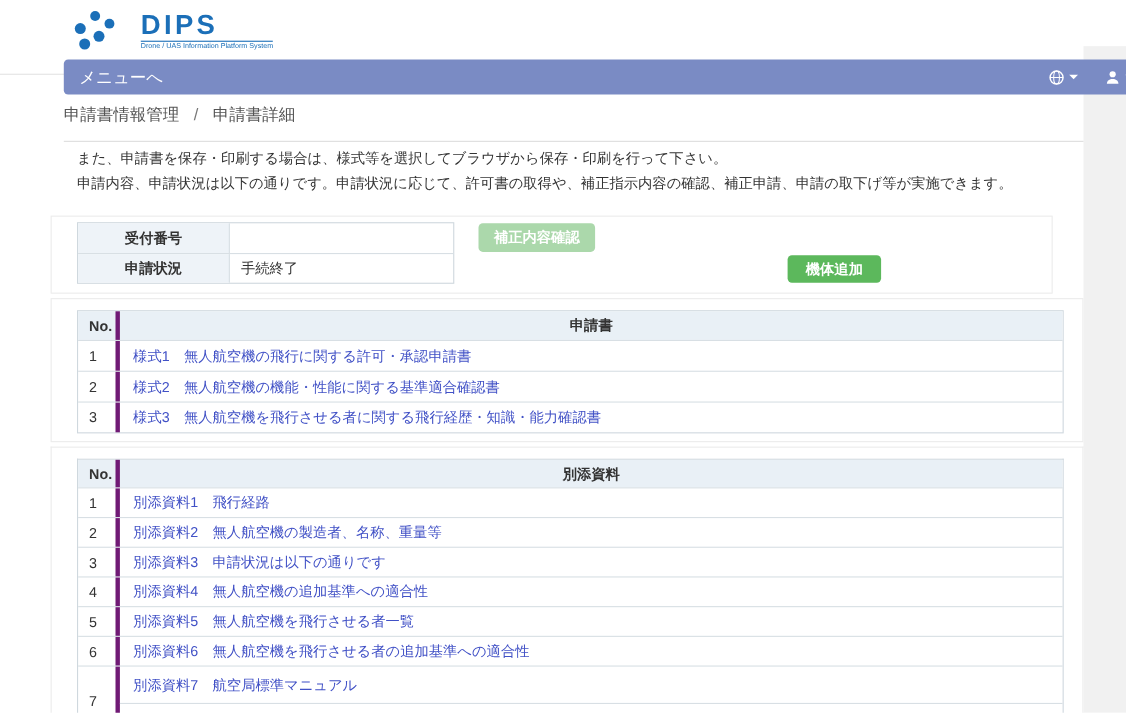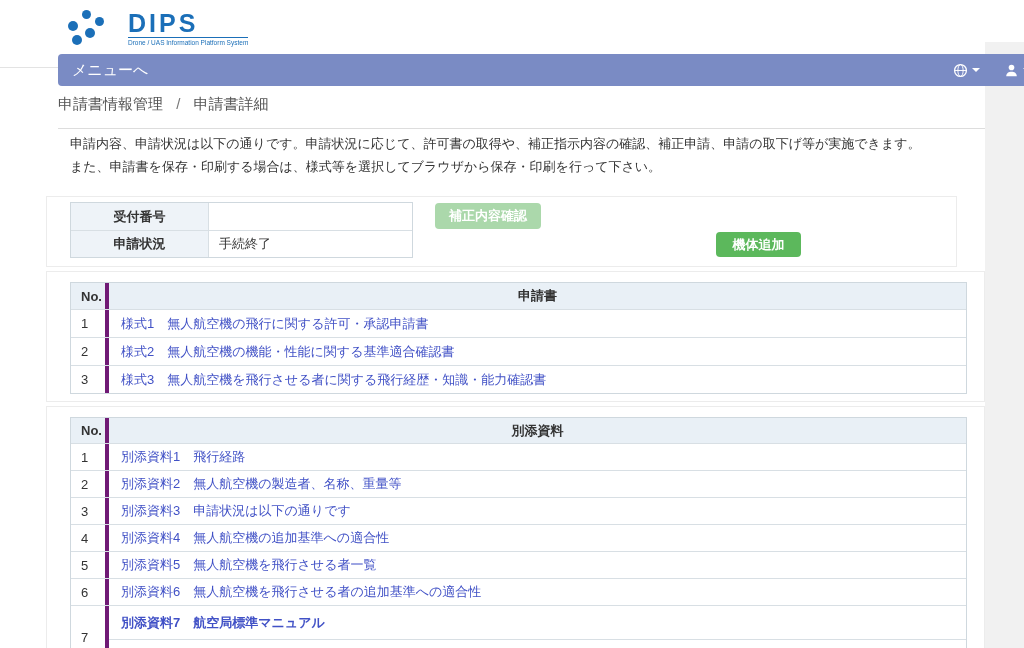--- a/index.html
+++ b/index.html
@@ -66,21 +66,21 @@
   
   .t1{left:70px;top:282px;width:897px;}
   .t1 .dtr.hdr{height:26px;}
   .t1 .dtr{height:28px;}
   .t2{left:70px;top:417px;width:897px;border-bottom:none;}
   .t2 .dtr.hdr{height:25px;}
   .t2 .dtr{height:27px;}
   .t2 .row7{height:44px;border-bottom:none;}
   .row7 .no-cell{align-items:flex-end;padding-bottom:4px;}
   .row7-content{flex:1;display:flex;flex-direction:column;}
-  .row7-line{height:34px;display:flex;align-items:center;padding-left:12px;border-bottom:1px solid #d8dfe4;box-sizing:border-box;font-weight:bold;}
+  .row7-line{height:34px;display:flex;align-items:center;padding-left:12px;border-bottom:1px solid #d8dfe4;box-sizing:border-box;}
 
   
   .btn{position:absolute;border:none;border-radius:4px;color:#fff;font-weight:bold;font-size:13px;
        font-family:inherit;cursor:pointer;}
   .btn-pale{left:435px;top:203px;width:106px;height:26px;background:var(--button-green-disabled,#abd8ab);}
   .btn-green{left:716px;top:232px;width:85px;height:25px;background:var(--button-green,#5cb85c);}
 </style>
 </head>
 <body>
 
@@ -126,22 +126,22 @@
 
   <div class="breadcrumb">
     <span>申請書情報管理</span>
     <span class="sep">/</span>
     <span>申請書詳細</span>
   </div>
 
   <div class="rule"></div>
 
   <div class="desc">
+    <div>また、申請書を保存・印刷する場合は、様式等を選択してブラウザから保存・印刷を行って下さい。</div>
     <div>申請内容、申請状況は以下の通りです。申請状況に応じて、許可書の取得や、補正指示内容の確認、補正申請、申請の取下げ等が実施できます。</div>
-    <div>また、申請書を保存・印刷する場合は、様式等を選択してブラウザから保存・印刷を行って下さい。</div>
   </div>
 
   <div class="panel status-panel"></div>
 
   <div class="dtable info-table">
     <div class="dtr">
       <div class="label-cell">受付番号</div>
       <div class="value-cell"></div>
     </div>
     <div class="dtr">

